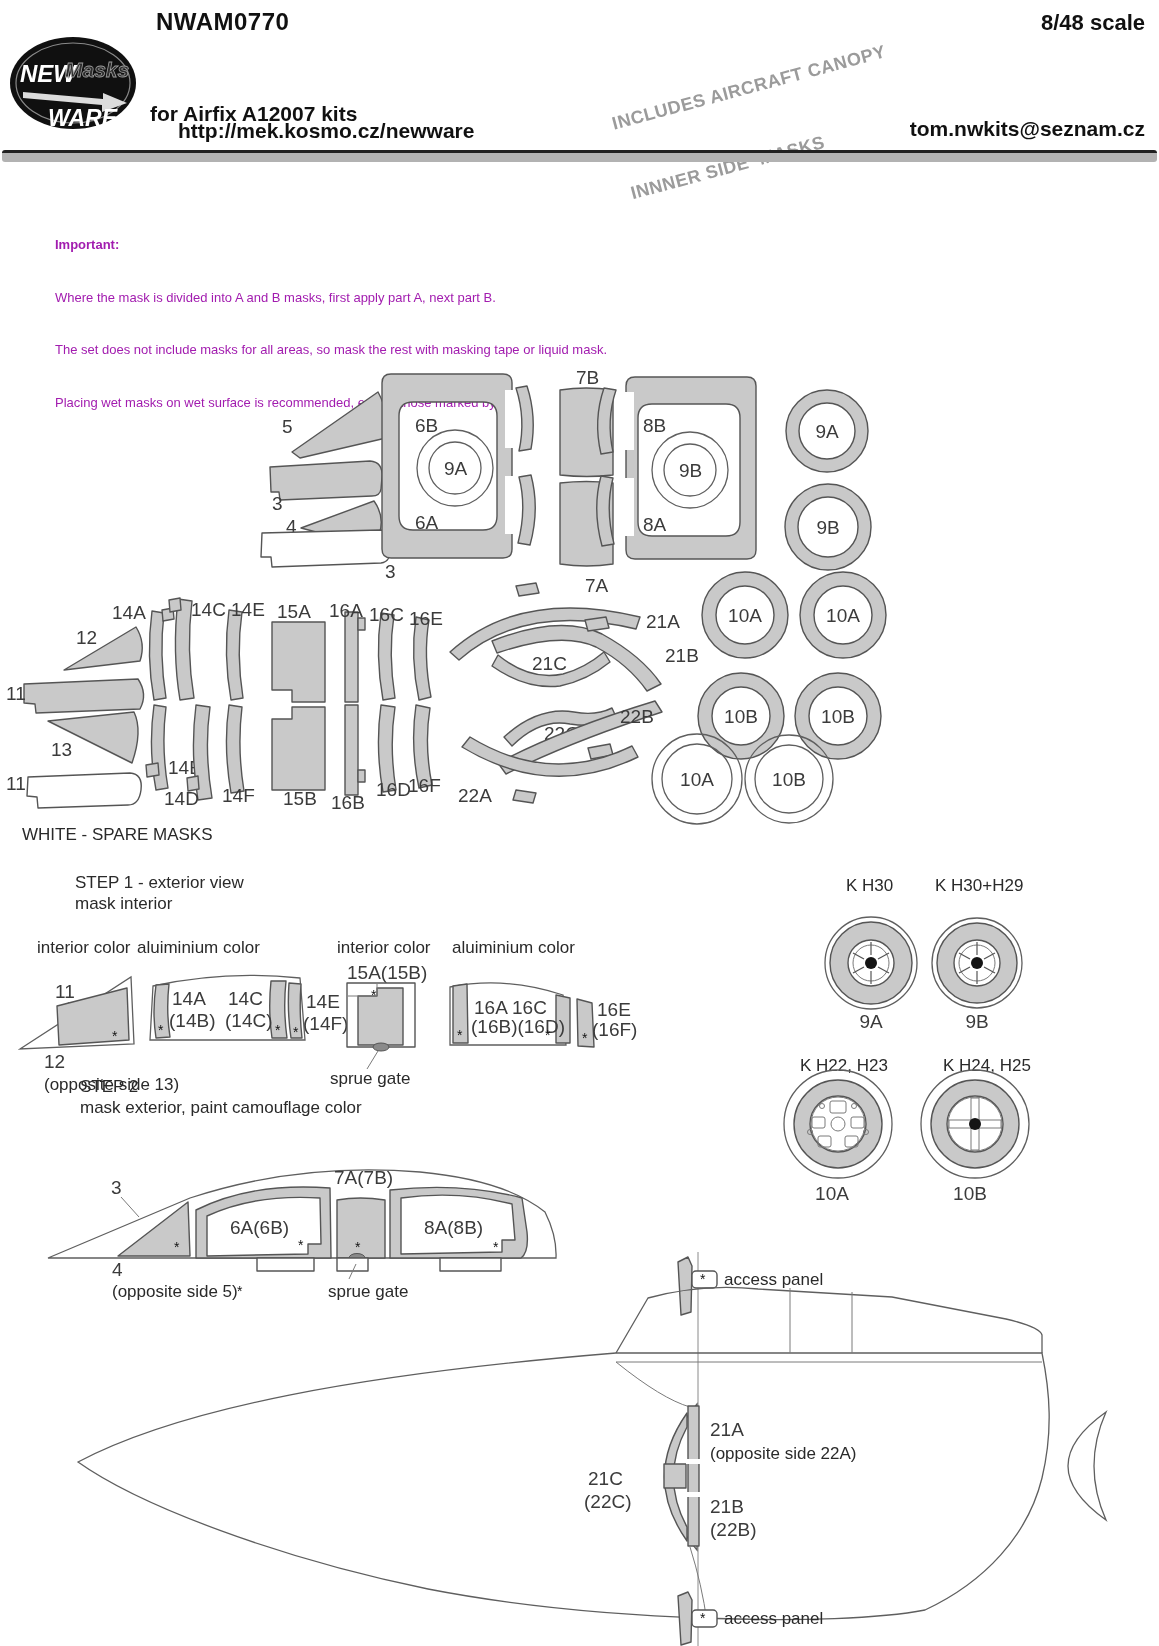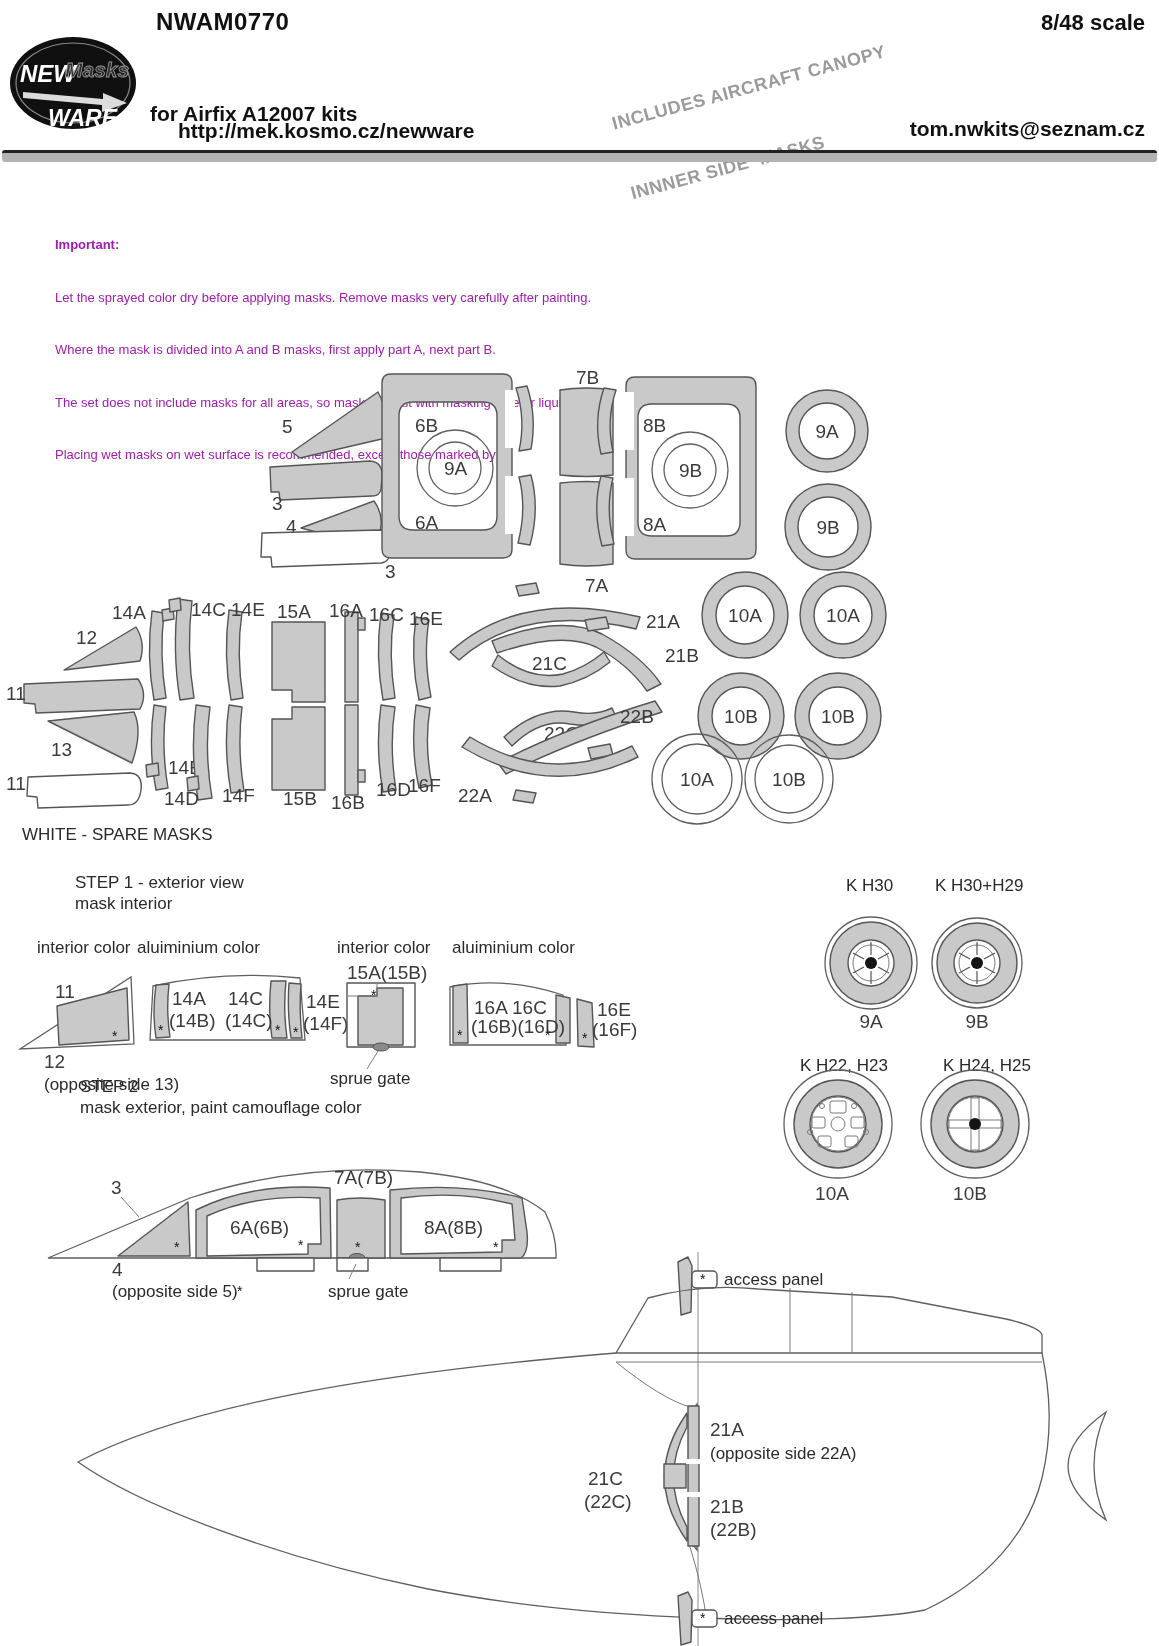--- a/index.html
+++ b/index.html
@@ -62,21 +62,20 @@
   <div class="abs hdr-scale">8/48 scale</div>
   <div class="abs hdr-email">tom.nwkits@seznam.cz</div>
   <div class="abs banner">
     <div>INCLUDES AIRCRAFT CANOPY</div>
     <div>INNNER SIDE  MASKS</div>
   </div>
   <div class="abs divider"></div>
 
   <div class="abs instr">
     <div class="head">Important:</div>
-    <div>Let the sprayed color dry before applying masks. Remove masks very carefully after painting.</div>
     <div>Where the mask is divided into A and B masks, first apply part A, next part B.</div>
     <div>The set does not include masks for all areas, so mask the rest with masking tape or liquid mask.</div>
     <div><span>Placing wet masks on wet surface is recommended, except those marked by </span><span class="wcross">W</span></div>
   </div>
 
   <svg class="abs" style="left:0; top:340px;" width="1159" height="1306" viewBox="0 340 1159 1306">
 
     <g>
 
       <path class="shape" d="M292,452 L378,392 Q390,414 386,438 L300,458 Z"></path>

